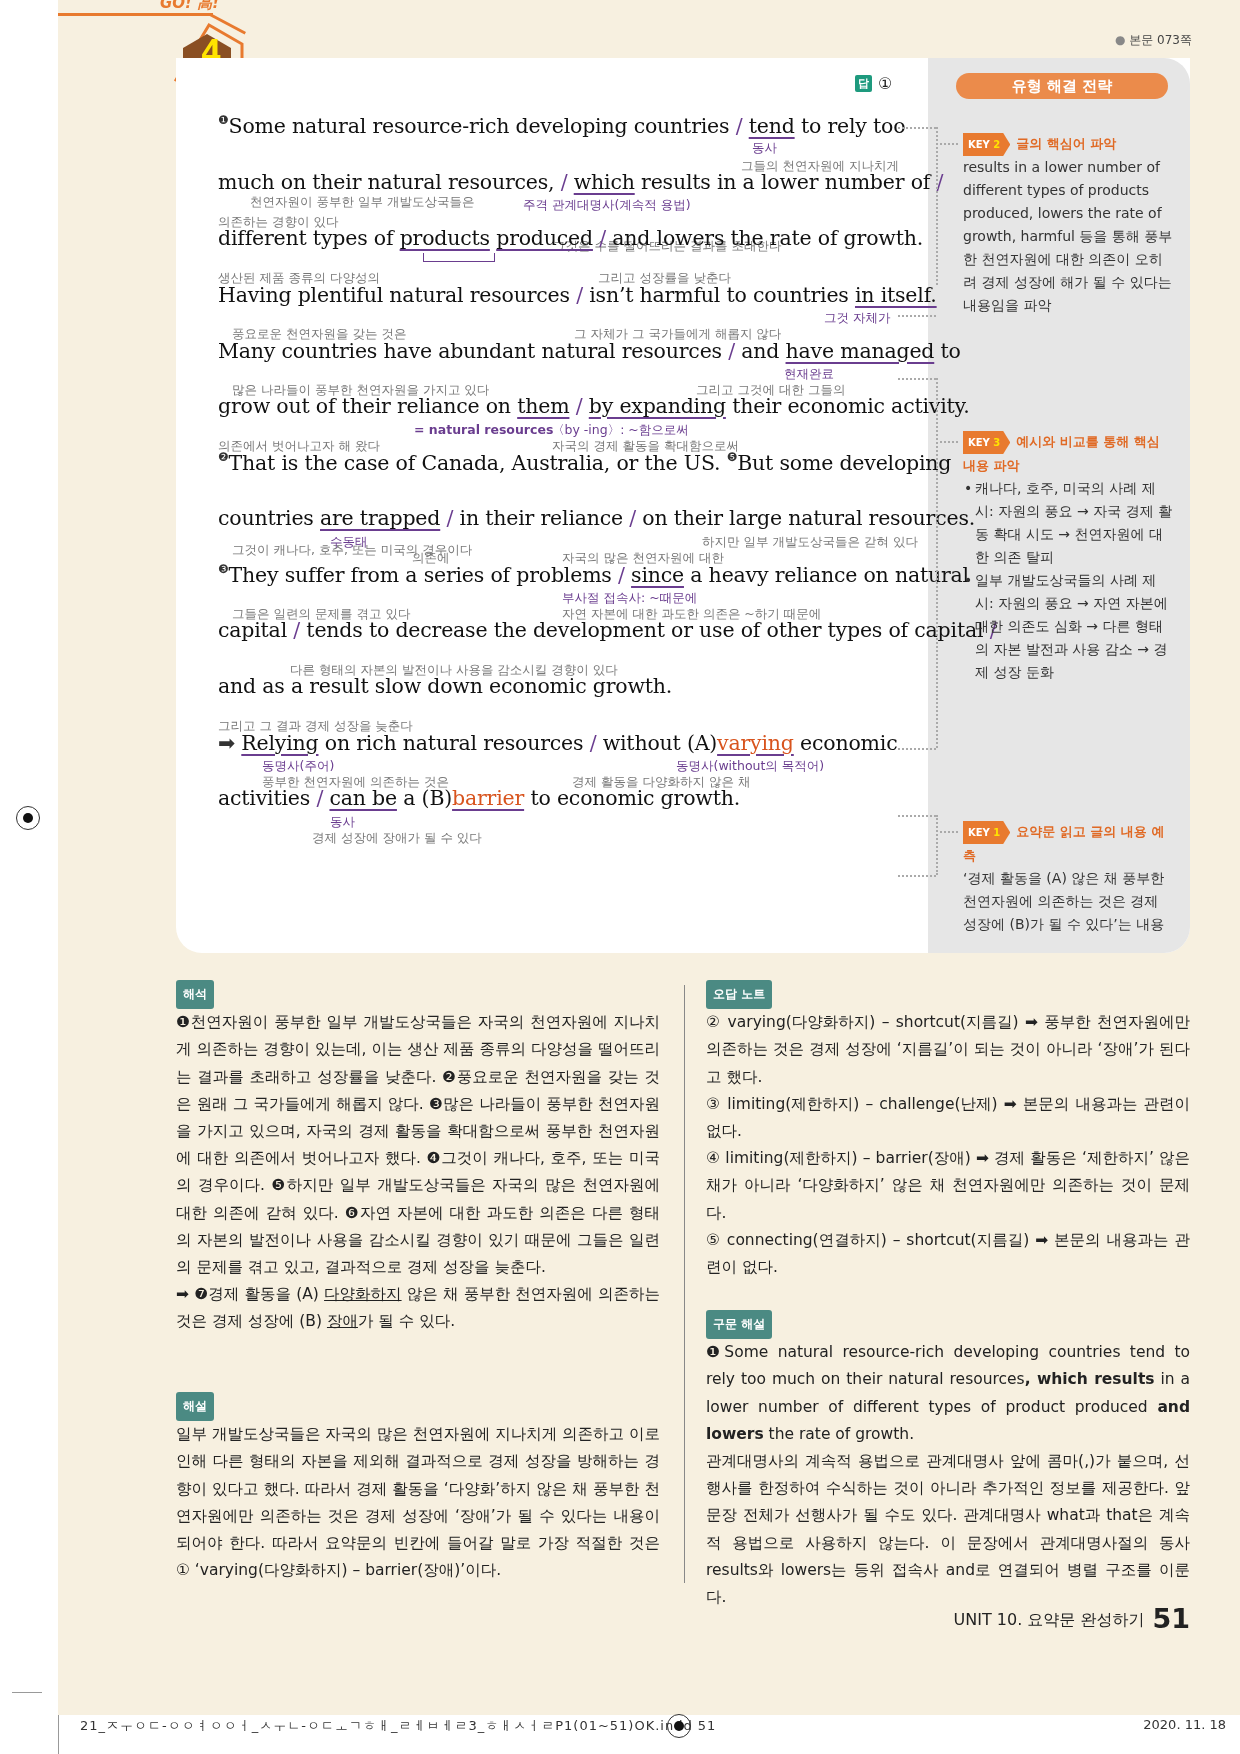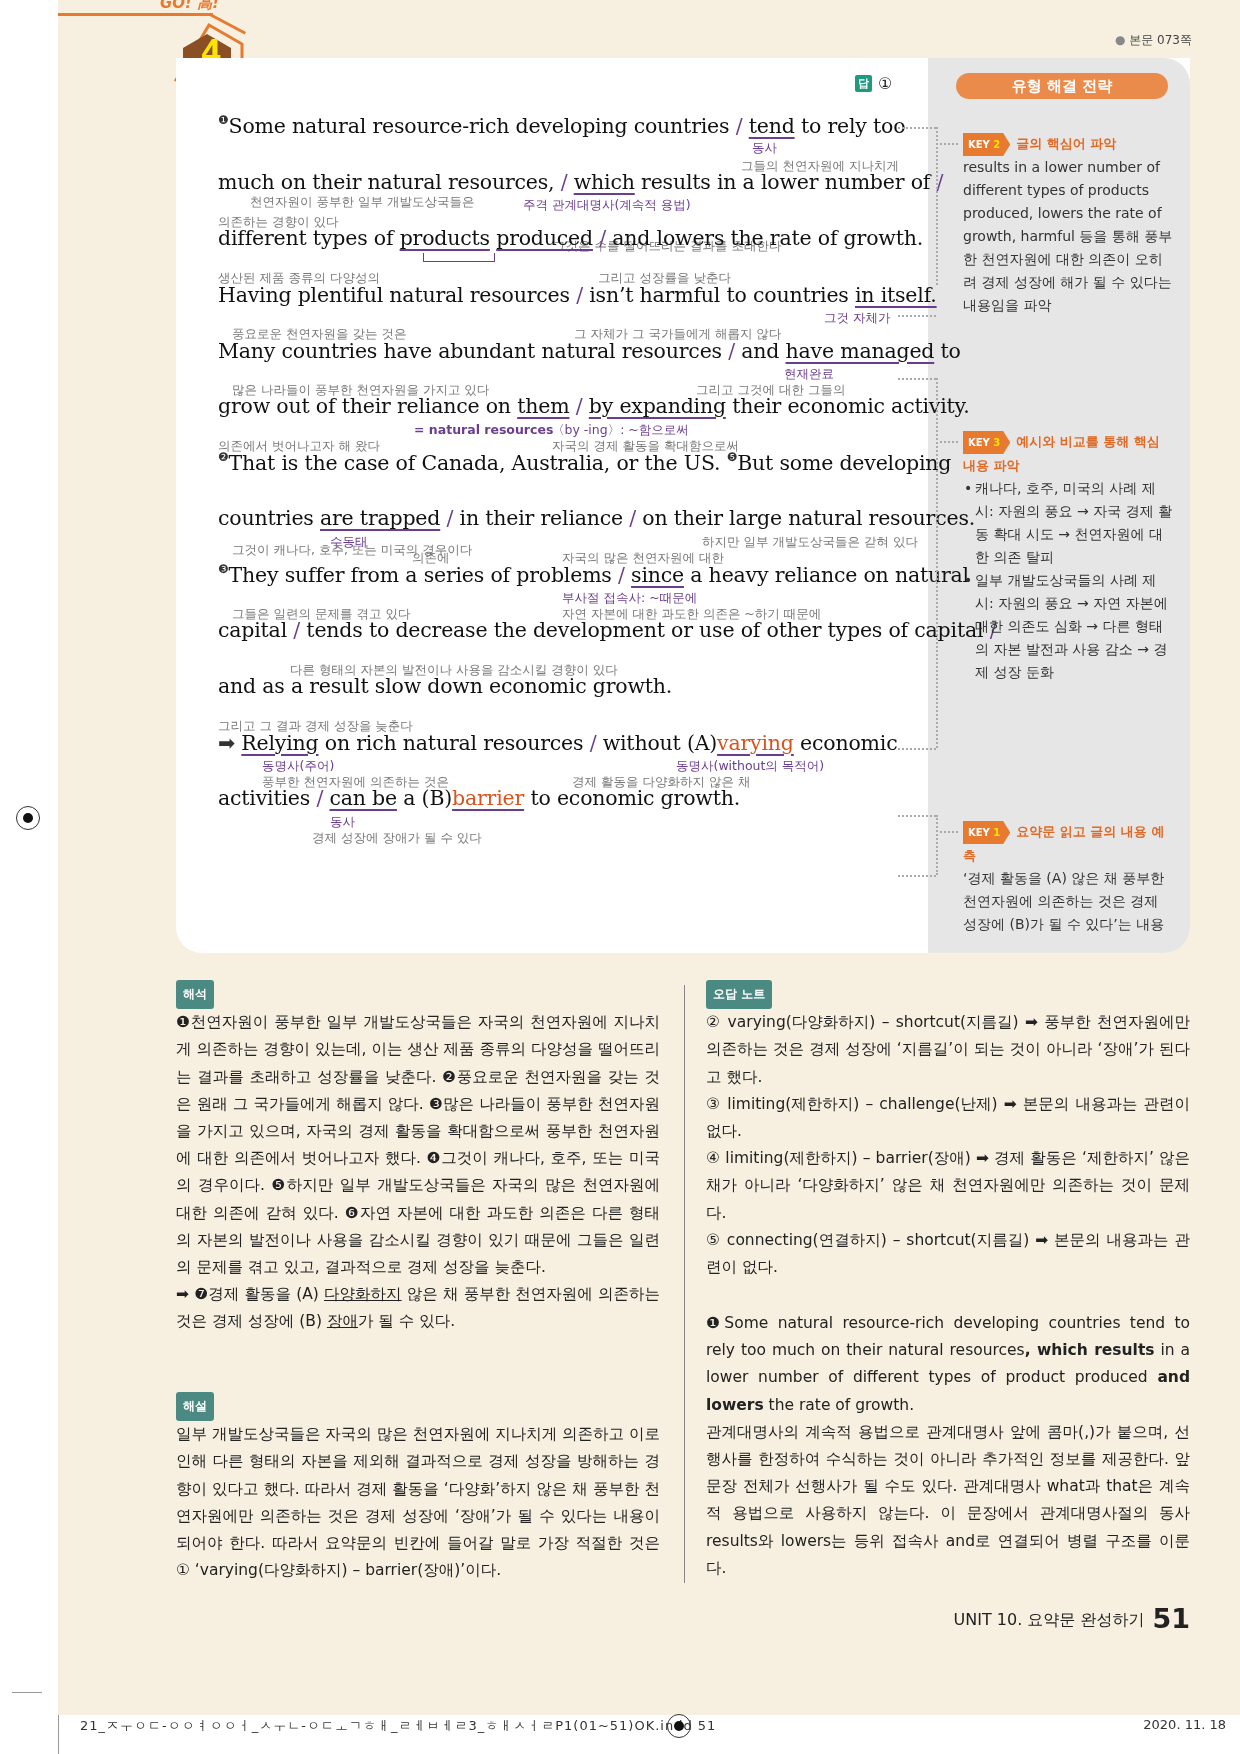--- a/index.html
+++ b/index.html
@@ -181,20 +181,21 @@
 
 <div class="section" style="left:706px;top:980px;width:484px;">
   <div><span class="sec-label">오답 노트</span></div>
   <div>② varying(다양화하지) – shortcut(지름길) ➡ 풍부한 천연자원에만 의존하는 것은 경제 성장에 ‘지름길’이 되는 것이 아니라 ‘장애’가 된다고 했다.</div>
   <div>③ limiting(제한하지) – challenge(난제) ➡ 본문의 내용과는 관련이 없다.</div>
   <div>④ limiting(제한하지) – barrier(장애) ➡ 경제 활동은 ‘제한하지’ 않은 채가 아니라 ‘다양화하지’ 않은 채 천연자원에만 의존하는 것이 문제다.</div>
   <div>⑤ connecting(연결하지) – shortcut(지름길) ➡ 본문의 내용과는 관련이 없다.</div>
 </div>
 
 <div class="section" style="left:706px;top:1310px;width:484px;">
+  <div><span class="sec-label">구문 해설</span></div>
   <div><span>❶Some natural resource-rich developing countries tend to rely too much on their natural resources</span><b>, which results</b><span> in a lower number of different types of product produced </span><b>and lowers</b><span> the rate of growth.</span></div>
   <div>관계대명사의 계속적 용법으로 관계대명사 앞에 콤마(,)가 붙으며, 선행사를 한정하여 수식하는 것이 아니라 추가적인 정보를 제공한다. 앞 문장 전체가 선행사가 될 수도 있다. 관계대명사 what과 that은 계속적 용법으로 사용하지 않는다. 이 문장에서 관계대명사절의 동사 results와 lowers는 등위 접속사 and로 연결되어 병렬 구조를 이룬다.</div>
 </div>
 
 <div class="unit-footer"><span>UNIT 10. 요약문 완성하기</span><span class="pg">51</span></div>
 
 <div class="left-tick"></div>
 <div class="left-margin-line"></div>
 <div class="print-meta">21_ㅈㅜㅇㄷ-ㅇㅇㅕㅇㅇㅓ_ㅅㅜㄴ-ㅇㄷㅗㄱㅎㅐ_ㄹㅔㅂㅔㄹ3_ㅎㅐㅅㅓㄹP1(01~51)OK.indd  51</div>
 <div class="reg" style="left:667px;top:1714px;"></div>

